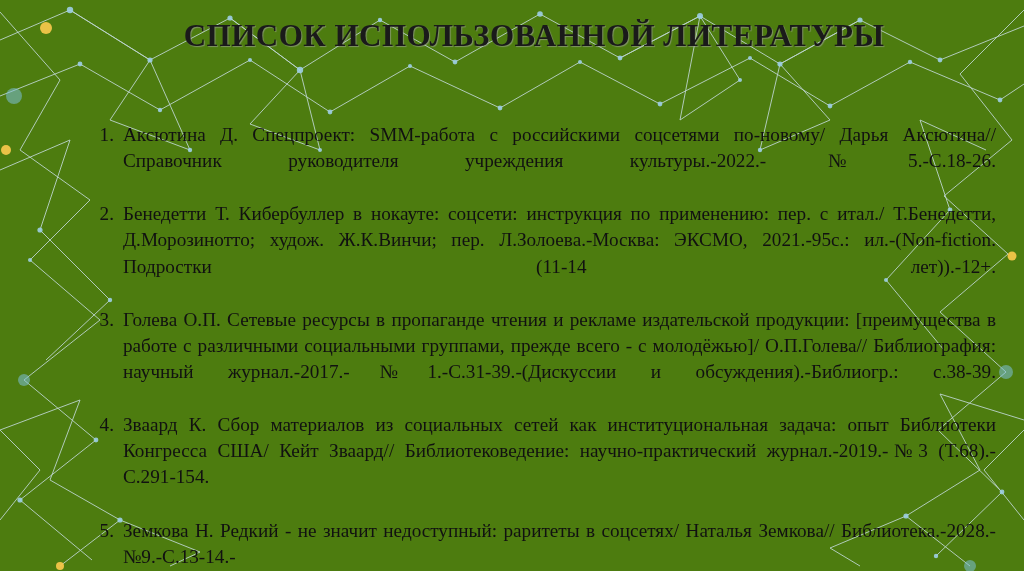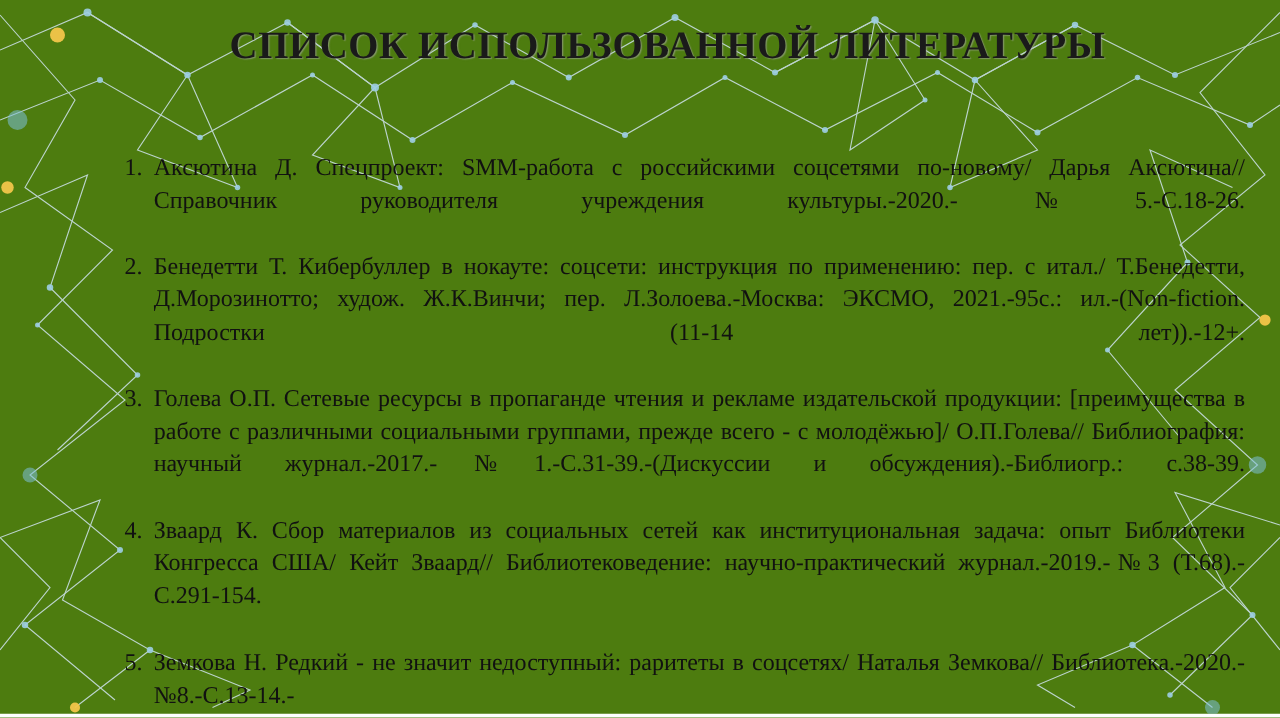--- a/index.html
+++ b/index.html
@@ -171,34 +171,34 @@
     </g>
   </svg>
 
   <div class="content">
 
     <div class="slide-title">СПИСОК ИСПОЛЬЗОВАННОЙ ЛИТЕРАТУРЫ</div>
 
     <ol class="ref-list">
       <li class="ref-item">
         <span class="ref-num">1.</span>
-        <span class="ref-text last-justify">Аксютина Д. Спецпроект: SMM-работа с российскими соцсетями по-новому/ Дарья Аксютина// Справочник руководителя учреждения культуры.-2020.-№5.-С.18-26.</span>
+        <span class="ref-text last-justify">Аксютина Д. Спецпроект: SMM-работа с российскими соцсетями по-новому/ Дарья Аксютина// Справочник руководителя учреждения культуры.-2022.-№5.-С.18-26.</span>
       </li>
       <li class="ref-item">
         <span class="ref-num">2.</span>
         <span class="ref-text last-justify">Бенедетти Т. Кибербуллер в нокауте: соцсети: инструкция по применению: пер. с итал./ Т.Бенедетти, Д.Морозинотто; худож. Ж.К.Винчи; пер. Л.Золоева.-Москва: ЭКСМО, 2021.-95с.: ил.-(Non-fiction. Подростки (11-14 лет)).-12+.</span>
       </li>
       <li class="ref-item">
         <span class="ref-num">3.</span>
         <span class="ref-text last-justify">Голева О.П. Сетевые ресурсы в пропаганде чтения и рекламе издательской продукции: [преимущества в работе с различными социальными группами, прежде всего - с молодёжью]/ О.П.Голева// Библиография: научный журнал.-2017.-№1.-С.31-39.-(Дискуссии и обсуждения).-Библиогр.: с.38-39.</span>
       </li>
       <li class="ref-item">
         <span class="ref-num">4.</span>
         <span class="ref-text last-justify">Зваард К. Сбор материалов из социальных сетей как институциональная задача: опыт Библиотеки Конгресса США/ Кейт Зваард// Библиотековедение: научно-практический журнал.-2019.-№3 (Т.68).-С.291-154.</span>
       </li>
       <li class="ref-item">
         <span class="ref-num">5.</span>
-        <span class="ref-text">Земкова Н. Редкий - не значит недоступный: раритеты в соцсетях/ Наталья Земкова// Библиотека.-2020.-№8.-С.13-14.-</span>
+        <span class="ref-text">Земкова Н. Редкий - не значит недоступный: раритеты в соцсетях/ Наталья Земкова// Библиотека.-2028.-№9.-С.13-14.-</span>
       </li>
     </ol>
 
   </div>
 </div>
 
 </body></html>

